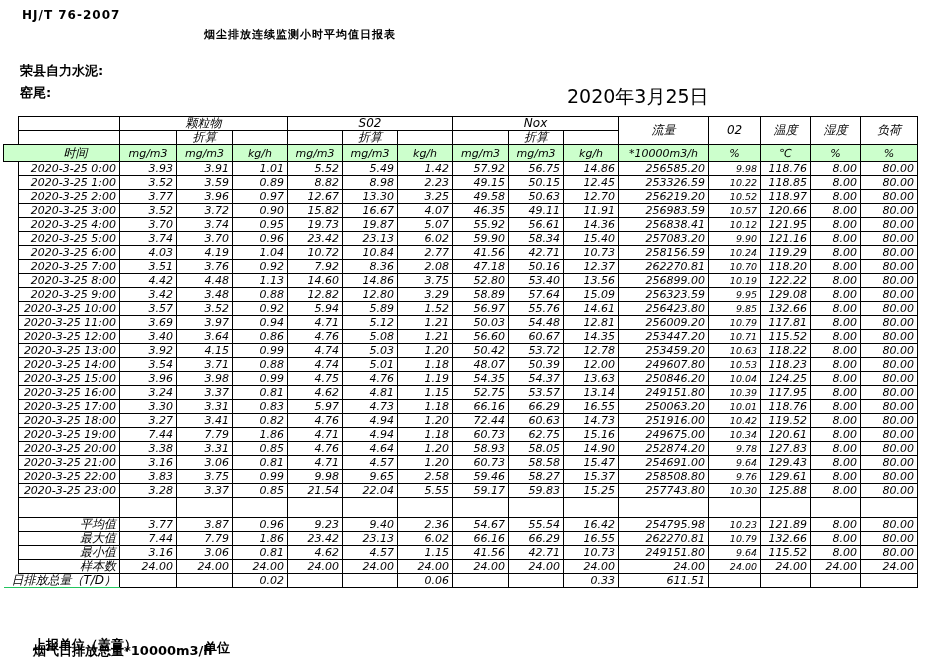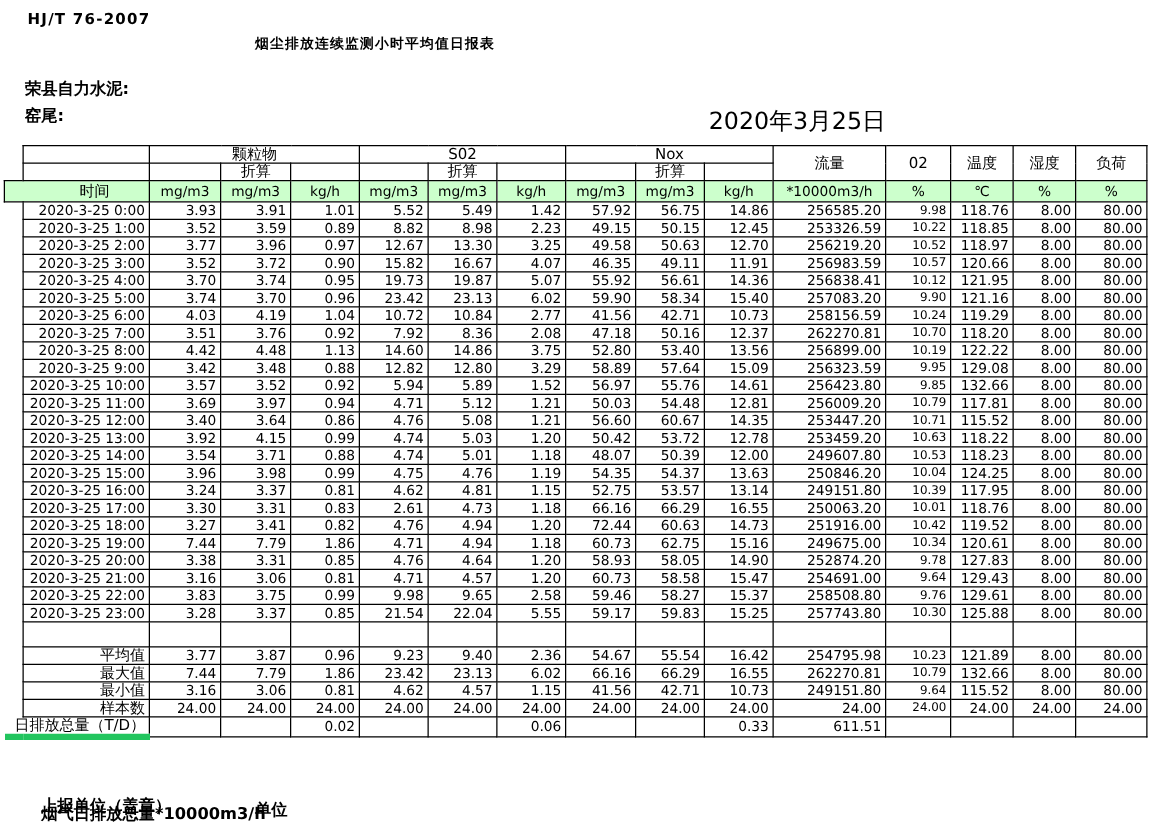--- a/index.html
+++ b/index.html
@@ -12,38 +12,38 @@
   #title{left:204px;top:27px;font-size:11px;font-weight:bold;letter-spacing:1px;}
   #company{left:20px;top:62px;font-size:13px;font-weight:bold;}
   #site{left:20px;top:84px;font-size:13px;font-weight:bold;}
   #date{left:567px;top:84px;font-size:19px;}
   #note{left:33px;top:614px;font-size:13px;font-weight:bold;margin-top:28px;}
   #runit{left:33px;top:636px;font-size:13px;font-weight:bold;}
   #ulabel{left:204px;top:639px;font-size:13px;font-weight:bold;}
 
   table{
     position:absolute;left:3px;top:116px;width:914px;
-    border-collapse:collapse;table-layout:fixed;
+    border-collapse:collapse;table-layout:fixed;font-style:italic;
   }
   td{
     border:1px solid #000;padding:0 3px 0 0;overflow:hidden;
     font-size:11px;line-height:13px;height:13px;text-align:right;
     white-space:nowrap;
   }
   thead td{text-align:center;padding:0;}
   td.grp{font-size:12px;}
   td.nb{border:none;background:transparent;}
   tr.hr1 td, tr.hr2 td{height:13px;}
   tr.units td{height:16px;background:#ccffcc;font-size:11px;}
   tr.units td.tlabel{font-size:12px;text-align:center;padding-left:28px;}
   td.o2{font-size:9.5px;}
   tr.spacer td{height:19px;}
   td.sumlab{font-size:12px;}
   td.lablft{
-    border:none;border-bottom:5px solid #22c55e;
+    border:none;border-bottom:1px solid #22c55e;
     text-align:left;font-size:12px;padding:0 0 0 8px;
   }
 </style>
 </head>
 <body>
 
 <div class="abs" id="std">HJ/T  76-2007</div>
 <div class="abs" id="title">烟尘排放连续监测小时平均值日报表</div>
 <div class="abs" id="company">荣县自力水泥:</div>
 <div class="abs" id="site">窑尾:</div>
@@ -418,21 +418,21 @@
         <td>117.95</td>
         <td>8.00</td>
         <td>80.00</td>
       </tr>
       <tr>
         <td class="nb"></td>
         <td>2020-3-25 17:00</td>
         <td>3.30</td>
         <td>3.31</td>
         <td>0.83</td>
-        <td>2.61</td>
+        <td>5.97</td>
         <td>4.73</td>
         <td>1.18</td>
         <td>66.16</td>
         <td>66.29</td>
         <td>16.55</td>
         <td>250063.20</td>
         <td class="o2">10.01</td>
         <td>118.76</td>
         <td>8.00</td>
         <td>80.00</td>

